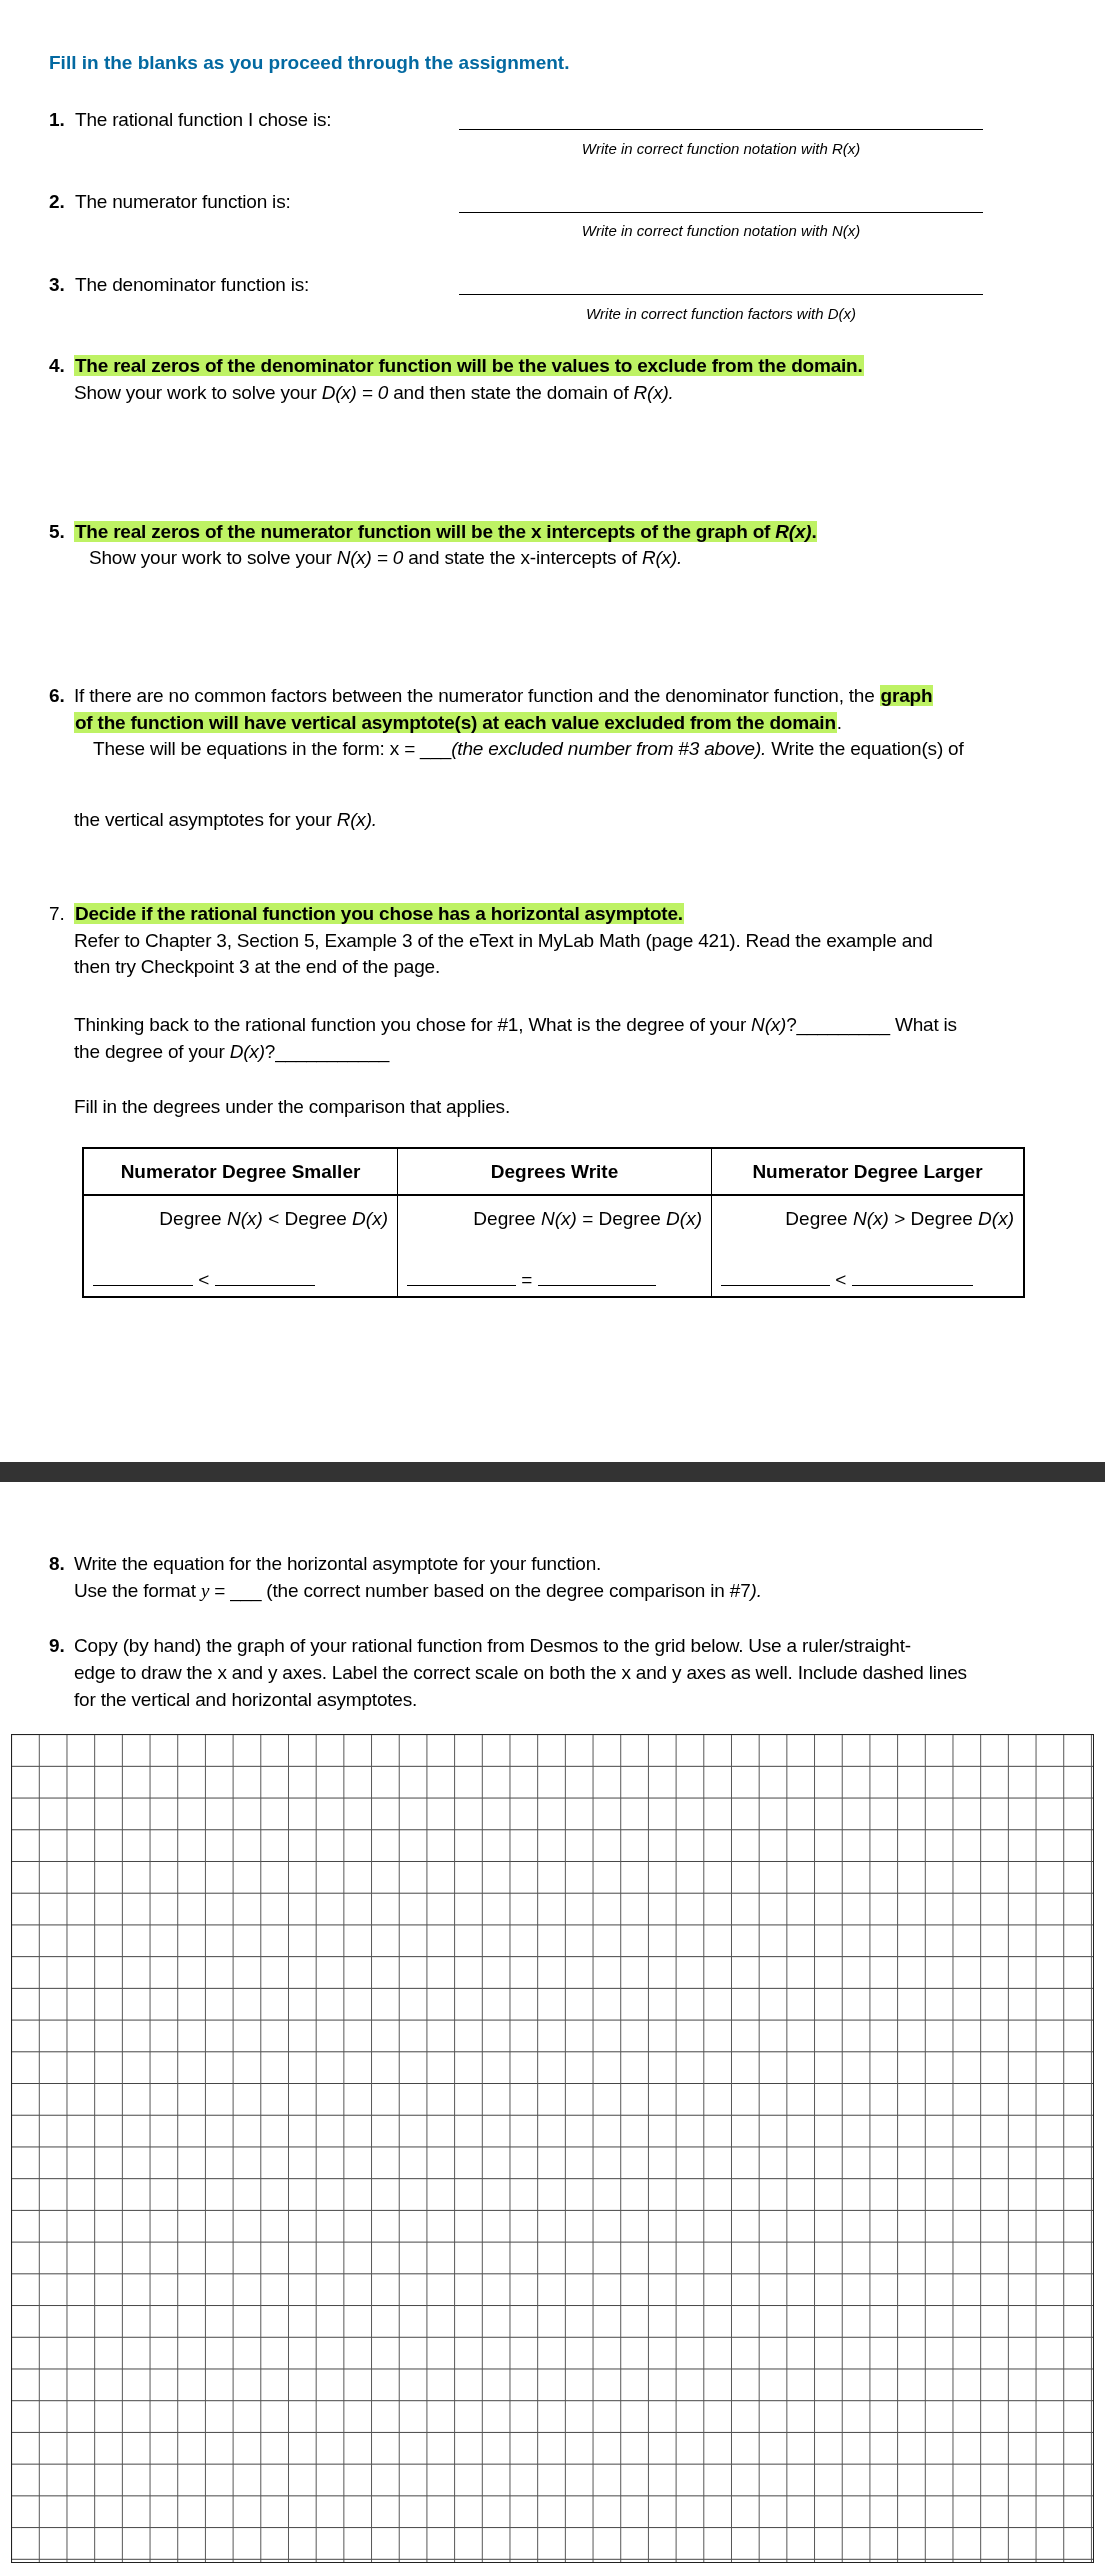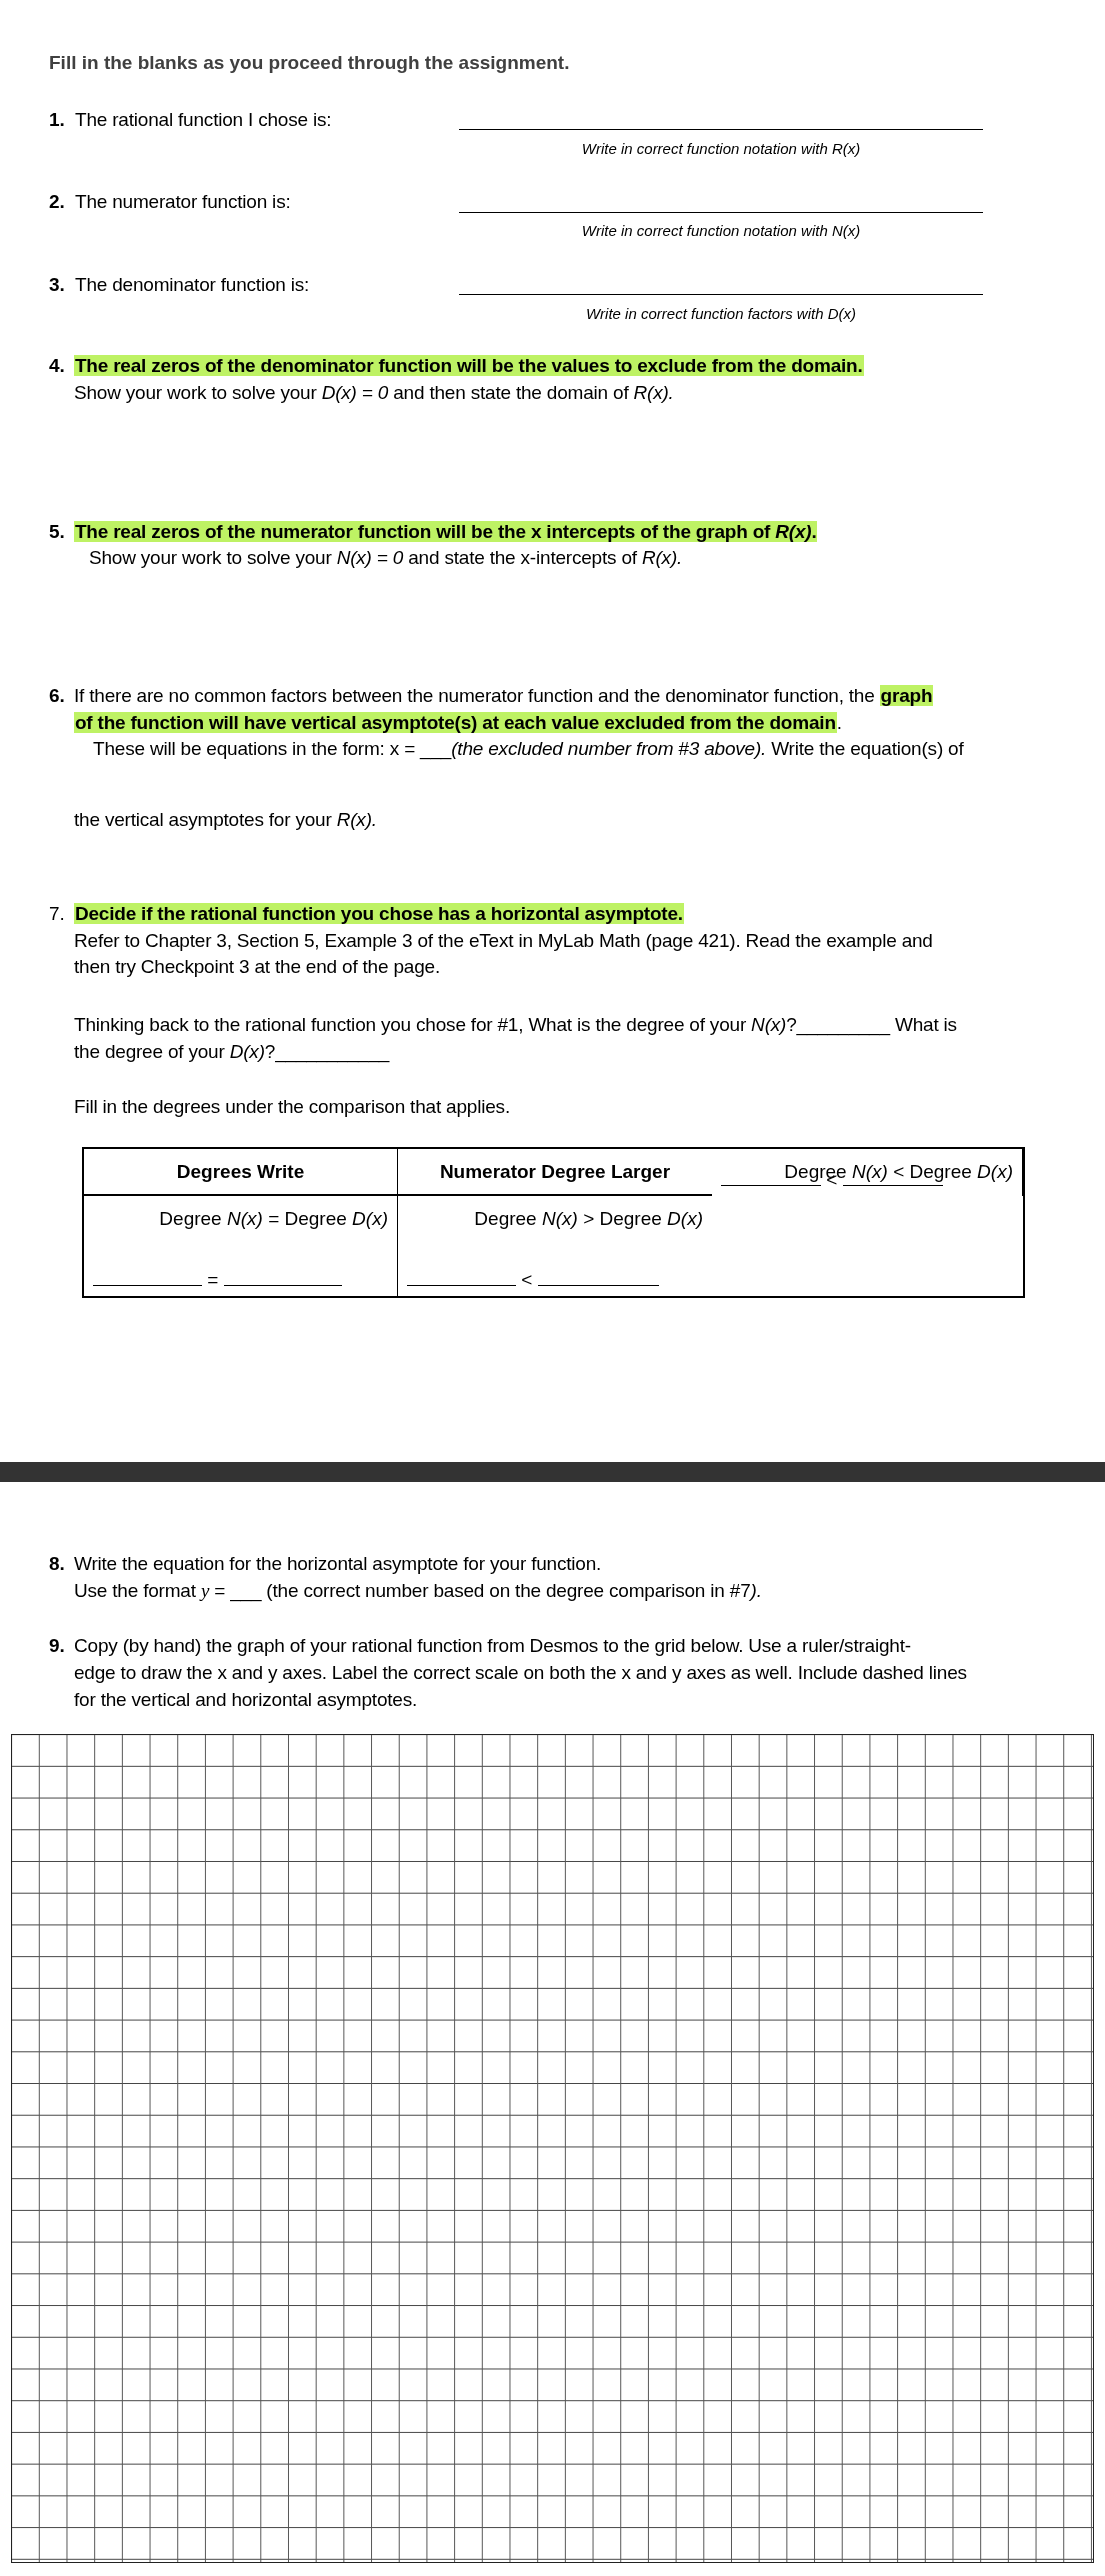--- a/index.html
+++ b/index.html
@@ -3,21 +3,21 @@
 <meta charset="utf-8">
 <style>
   html, body { margin: 0; padding: 0; background: #ffffff; }
   body {
     width: 1106px; height: 2576px; position: relative; overflow: hidden;
     font-family: "Liberation Sans", "DejaVu Sans", sans-serif;
     color: #000;
   }
   .abs { position: absolute; white-space: nowrap; }
   .t { font-size: 19px; line-height: 27px; letter-spacing: -0.2px; }
-  .title { color: #404040; font-weight: bold; font-size: 19px; text-align: center; }
+  .title { color: #0369a1; font-weight: bold; font-size: 19px; text-align: center; }
   .num { position: absolute; left: 49px; font-weight: bold; font-size: 19px; line-height: 27px; }
   .num.plain { font-weight: normal; }
   .hl { background: #bef264; font-weight: bold; padding: 0 0.9px; }
   .it { font-style: italic; }
   .math { font-family: "Liberation Serif", "DejaVu Serif", serif; font-style: italic; }
   .blankline { position: absolute; height: 0; border-top: 1.3px solid #000; }
   .hint { font-style: italic; font-size: 15px; line-height: 27px; text-align: center; }
 
   
   .cmp { position: absolute; left: 82px; top: 1147px; width: 943px; height: 151px;
@@ -90,20 +90,21 @@
   <span class="num plain" style="top:900px;">7.</span>
   <span class="abs t" style="left:74px; top:900px;"><span class="hl">Decide if the rational function you chose has a horizontal asymptote.</span></span>
   <span class="abs t" style="left:74px; top:927px;">Refer to Chapter 3, Section 5, Example 3 of the eText in MyLab Math (page 421). Read the example and</span>
   <span class="abs t" style="left:74px; top:953px;">then try Checkpoint 3 at the end of the page.</span>
   <span class="abs t" style="left:74px; top:1011px;"><span>Thinking back to the rational function you chose for #1, What is the degree of your </span><span class="it">N(x)</span><span>?_________ What is</span></span>
   <span class="abs t" style="left:74px; top:1038px;"><span>the degree of your </span><span class="it">D(x)</span><span>?___________</span></span>
   <span class="abs t" style="left:74px; top:1093px;">Fill in the degrees under the comparison that applies.</span>
 </div>
 
 <div class="cmp">
+  <div class="hd">Numerator Degree Smaller</div>
   <div class="hd">Degrees Write</div>
   <div class="hd lastcol">Numerator Degree Larger</div>
 
   <div class="bd">
     <div class="rel"><span>Degree </span><span class="it">N(x)</span><span> &lt;  Degree </span><span class="it">D(x)</span></div>
     <div class="blanks"><span class="u" style="width:100px;"></span> <span>&lt;</span> <span class="u" style="width:100px;"></span></div>
   </div>
   <div class="bd">
     <div class="rel"><span>Degree </span><span class="it">N(x)</span><span> = Degree </span><span class="it">D(x)</span></div>
     <div class="blanks"><span class="u" style="width:109px;"></span> <span>=</span> <span class="u" style="width:118px;"></span></div>

